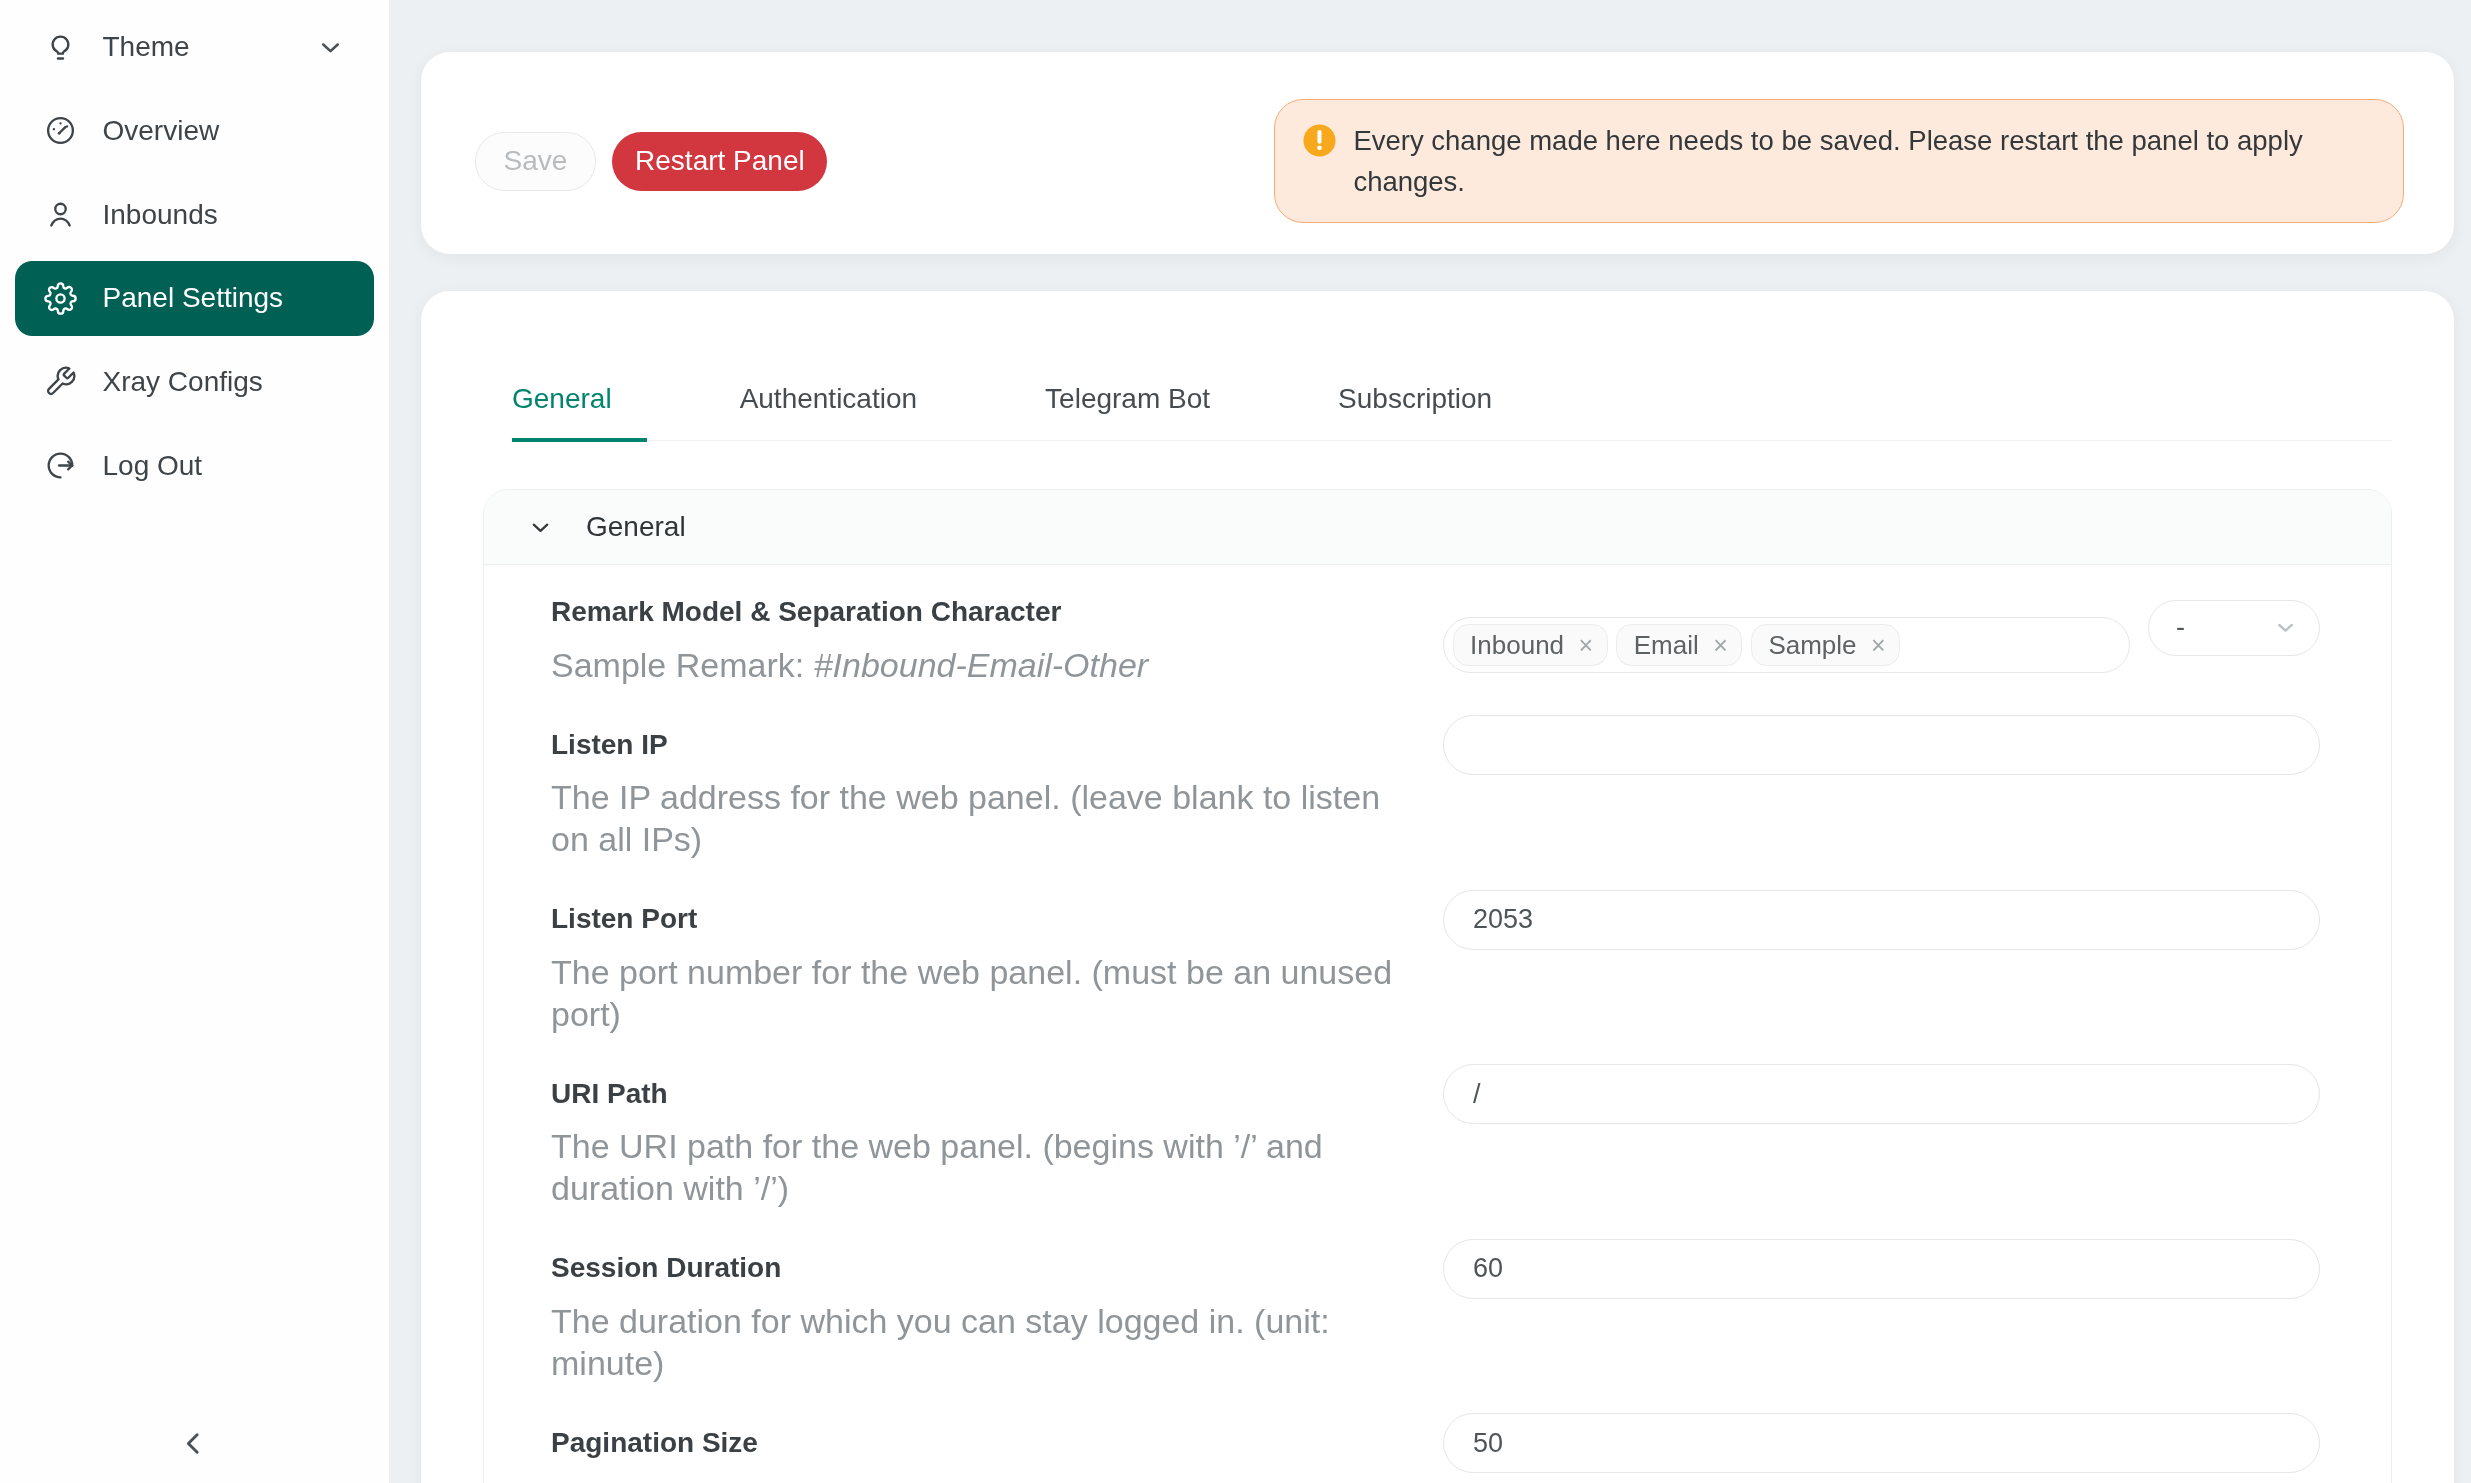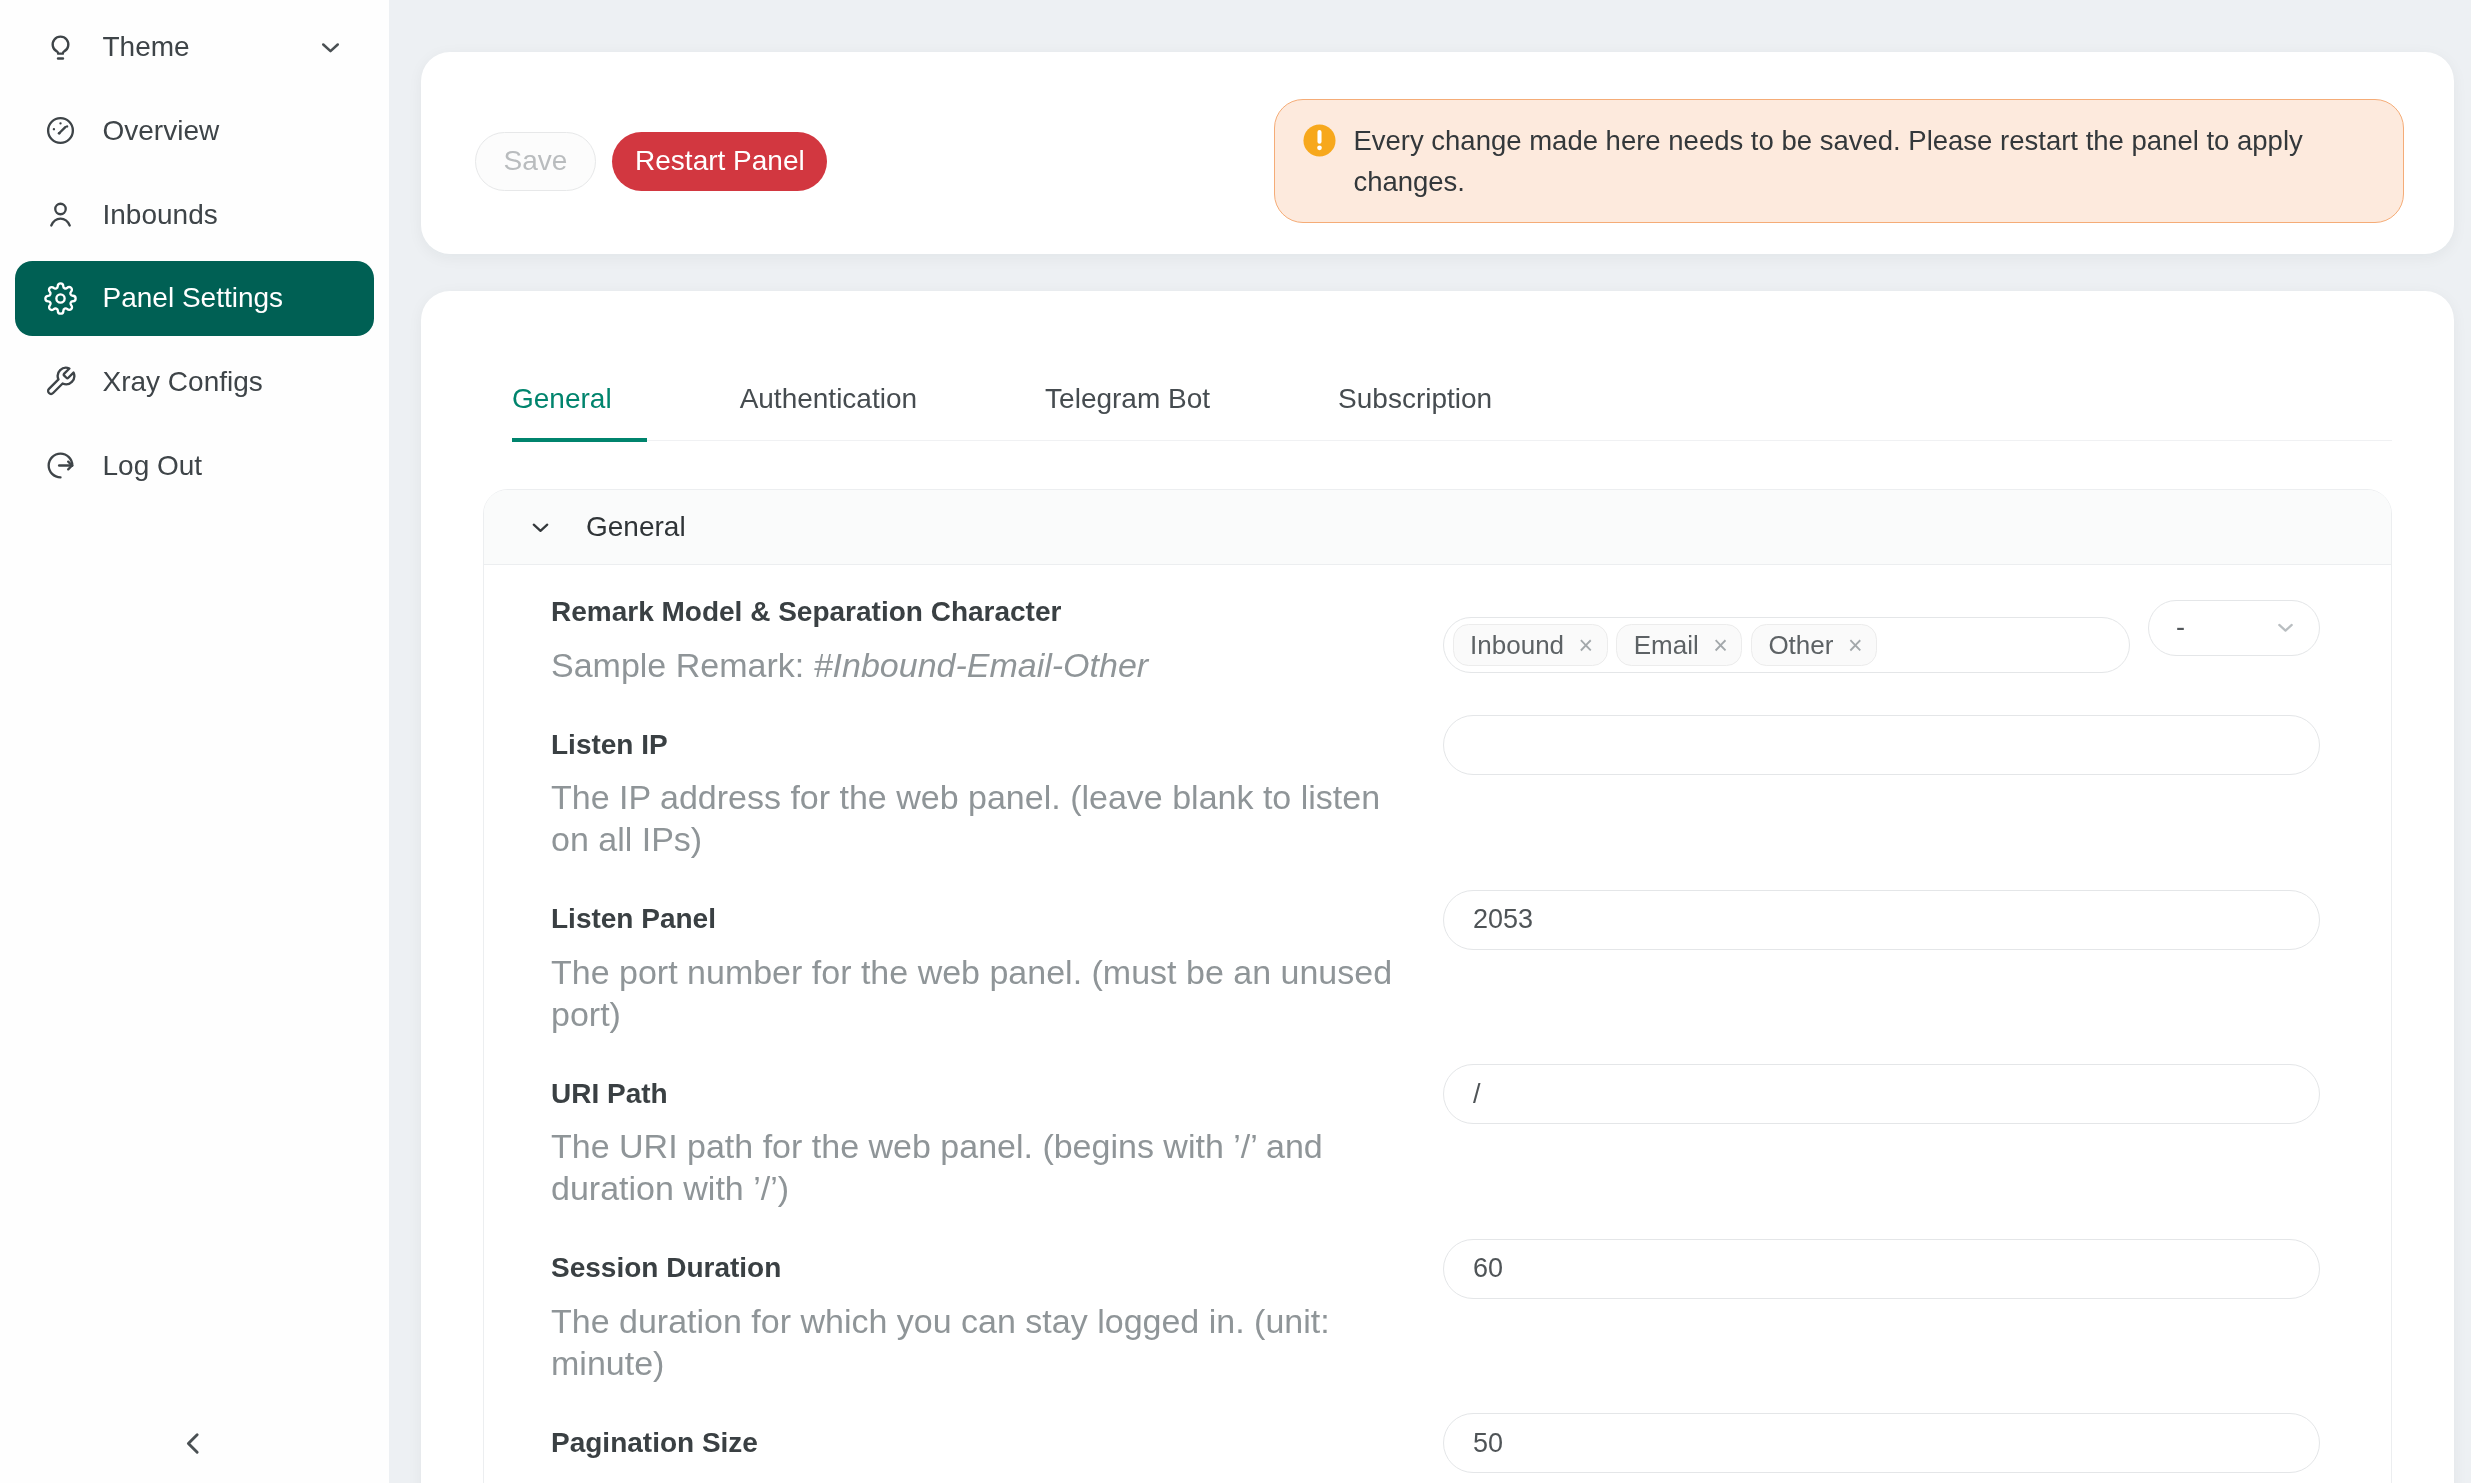--- a/index.html
+++ b/index.html
@@ -187,21 +187,21 @@
                 <div class="tags-box">
                   <span class="tag">
     <span class="tag-label">Inbound</span>
     <span class="tag-close">×</span>
   </span>
                   <span class="tag">
     <span class="tag-label">Email</span>
     <span class="tag-close">×</span>
   </span>
                   <span class="tag">
-    <span class="tag-label">Other</span>
+    <span class="tag-label">Sample</span>
     <span class="tag-close">×</span>
   </span>
                 </div>
                 <div class="sep-select">
                   <span>-</span>
                   <span class="sep-chev">
                     <svg viewBox="0 0 24 24" fill="none" stroke="currentColor" stroke-width="2.1" stroke-linecap="round" stroke-linejoin="round">
                       <path d="M6 9.5l6 5.5 6-5.5"></path>
                     </svg>
                   </span>
@@ -212,21 +212,21 @@
     <div class="row-left">
       <div class="row-label">Listen IP</div>
       <div class="row-desc">The IP address for the web panel. (leave blank to listen on all IPs)</div>
     </div>
     <div class="row-right">
                 <input class="text-input" type="text" value="" style="">
               </div>
   </div>
             <div class="form-row">
     <div class="row-left">
-      <div class="row-label">Listen Panel</div>
+      <div class="row-label">Listen Port</div>
       <div class="row-desc">The port number for the web panel. (must be an unused port)</div>
     </div>
     <div class="row-right">
                 <input class="text-input" type="text" value="2053" style="">
               </div>
   </div>
             <div class="form-row">
     <div class="row-left">
       <div class="row-label">URI Path</div>
       <div class="row-desc">The URI path for the web panel. (begins with ’/’ and duration with ’/’)</div>

